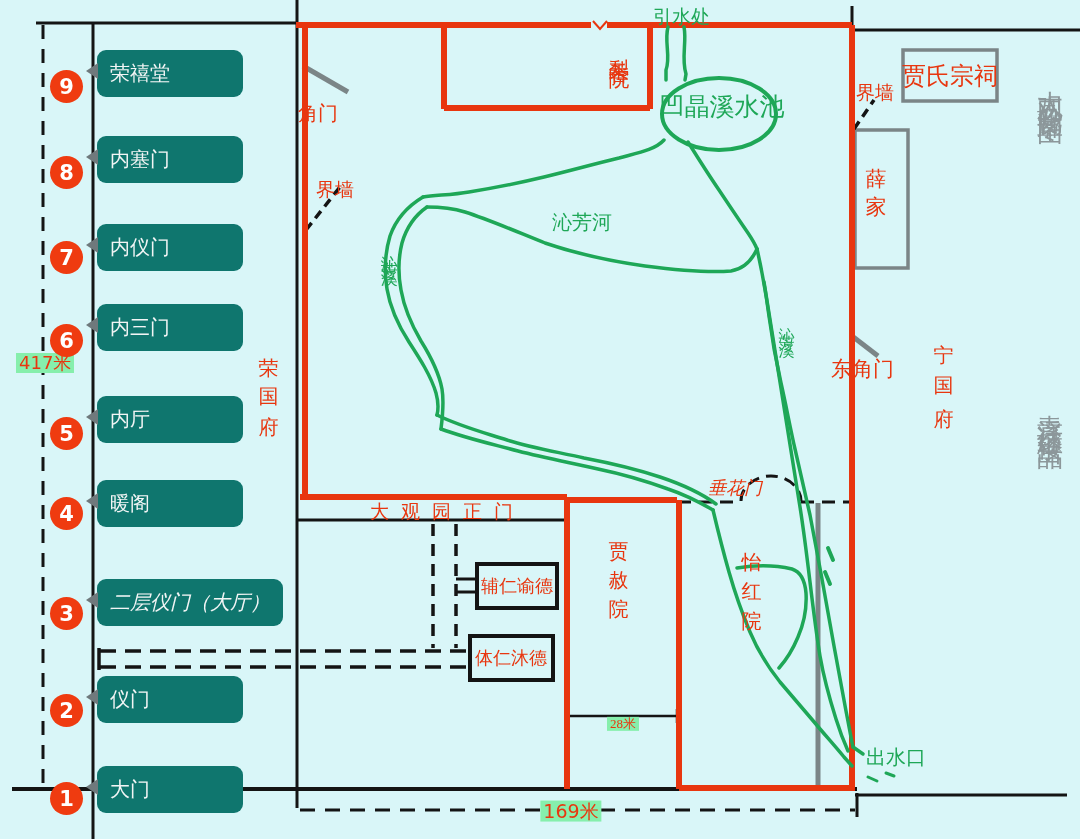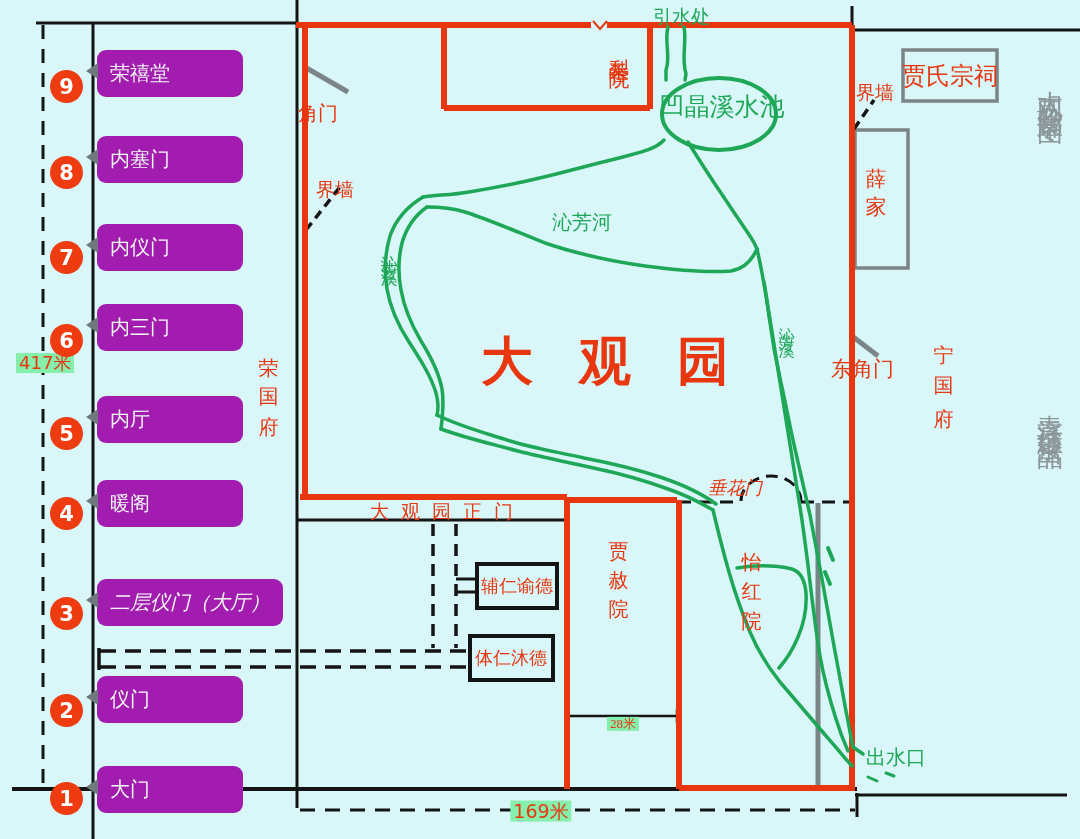--- a/index.html
+++ b/index.html
@@ -5,21 +5,21 @@
   html,body{margin:0;padding:0;background:#ffffff;font-family:"DejaVu Sans",sans-serif;}
   #stage{position:relative;width:1080px;height:839px;background:#d9f6f8;overflow:hidden;}
   #art{position:absolute;left:0;top:0;}
   .lbl{position:absolute;white-space:nowrap;line-height:1.1;}
   .red{color:#e8360f;}
   .green{color:#1ea757;}
   .graytx{color:#8c979a;}
   .ctr{transform:translate(-50%,-50%);}
   .bgpad{background:#86efac;padding:0 3px;}
   .vtext{writing-mode:vertical-rl;text-orientation:upright;}
-  .chip{position:absolute;left:97px;height:47px;background:#a21caf;border-radius:9px;
+  .chip{position:absolute;left:97px;height:47px;background:#0f766e;border-radius:9px;
         color:#f2f5f5;font-size:20px;display:flex;align-items:center;padding-left:13px;
         box-sizing:border-box;}
   .chip::before{content:"";position:absolute;left:-11px;top:13px;width:0;height:0;
         border-top:8px solid transparent;border-bottom:8px solid transparent;
         border-right:12px solid #6f797c;}
   .badge{position:absolute;left:50px;width:33px;height:33px;border-radius:50%;
         background:#ef3b10;color:#fff;font-size:21px;font-weight:bold;
         display:flex;align-items:center;justify-content:center;}
   .title-main{font-size:52px;font-weight:bold;letter-spacing:14px;}
   .gate-main{font-size:19px;letter-spacing:3px;}
@@ -105,23 +105,22 @@
       <path d="M853,747 L863,754"></path>
       <path d="M868,777 L877,781" stroke-width="3"></path>
       <path d="M886,773 L894,776" stroke-width="3"></path>
       <path d="M828,548 L833,560" stroke-width="4"></path>
       <path d="M825,572 L830,584" stroke-width="4"></path>
     </g>
   </svg>
 
   <div class="lbl red bgpad" style="left:16px;top:353px;font-size:18px;">417米</div>
   <div class="lbl red ctr bgpad" style="left:623px;top:724px;font-size:13px;font-family:Liberation Serif, serif;">28米</div>
-  <div class="lbl red ctr bgpad" style="left:541px;top:811px;font-size:19px;">169米</div>
-
-  <div class="lbl red title-main ctr" style="left:612px;top:362px;">大 观 园</div>
+  <div class="lbl red ctr bgpad" style="left:571px;top:811px;font-size:19px;">169米</div>
+
   <div class="lbl red gate-main ctr" style="left:443px;top:511px;">大 观 园 正 门</div>
 
   <div class="lbl red" style="left:298px;top:102px;font-size:20px;">角门</div>
   <div class="lbl red" style="left:316px;top:179px;font-size:19px;">界墙</div>
   <div class="lbl red" style="left:856px;top:82px;font-size:19px;">界墙</div>
   <div class="lbl red" style="left:831px;top:358px;font-size:21px;">东角门</div>
   <div class="lbl red ctr" style="left:950px;top:76px;font-size:24px;">贾氏宗祠</div>
   <div class="lbl red" style="left:708px;top:478px;font-size:18px;font-style:italic;">垂花门</div>
   <div class="lbl red ctr" style="left:517px;top:586px;font-size:18px;">辅仁谕德</div>
   <div class="lbl red ctr" style="left:511px;top:658px;font-size:18px;">体仁沐德</div>

